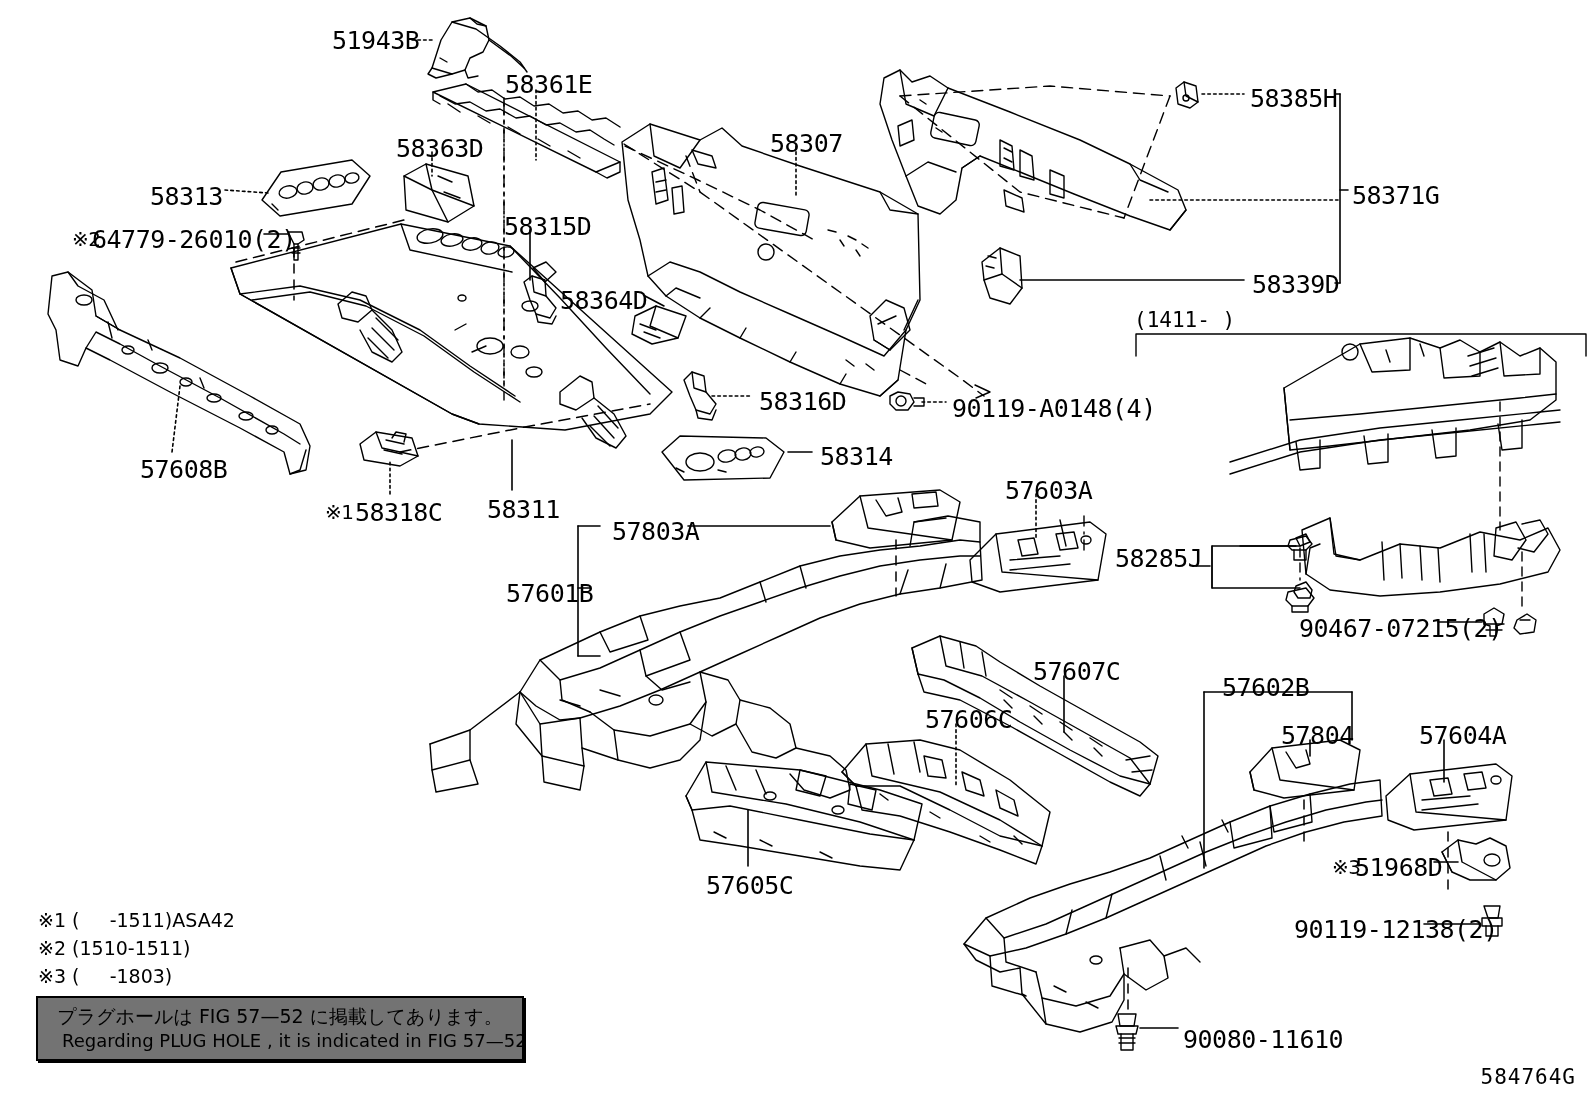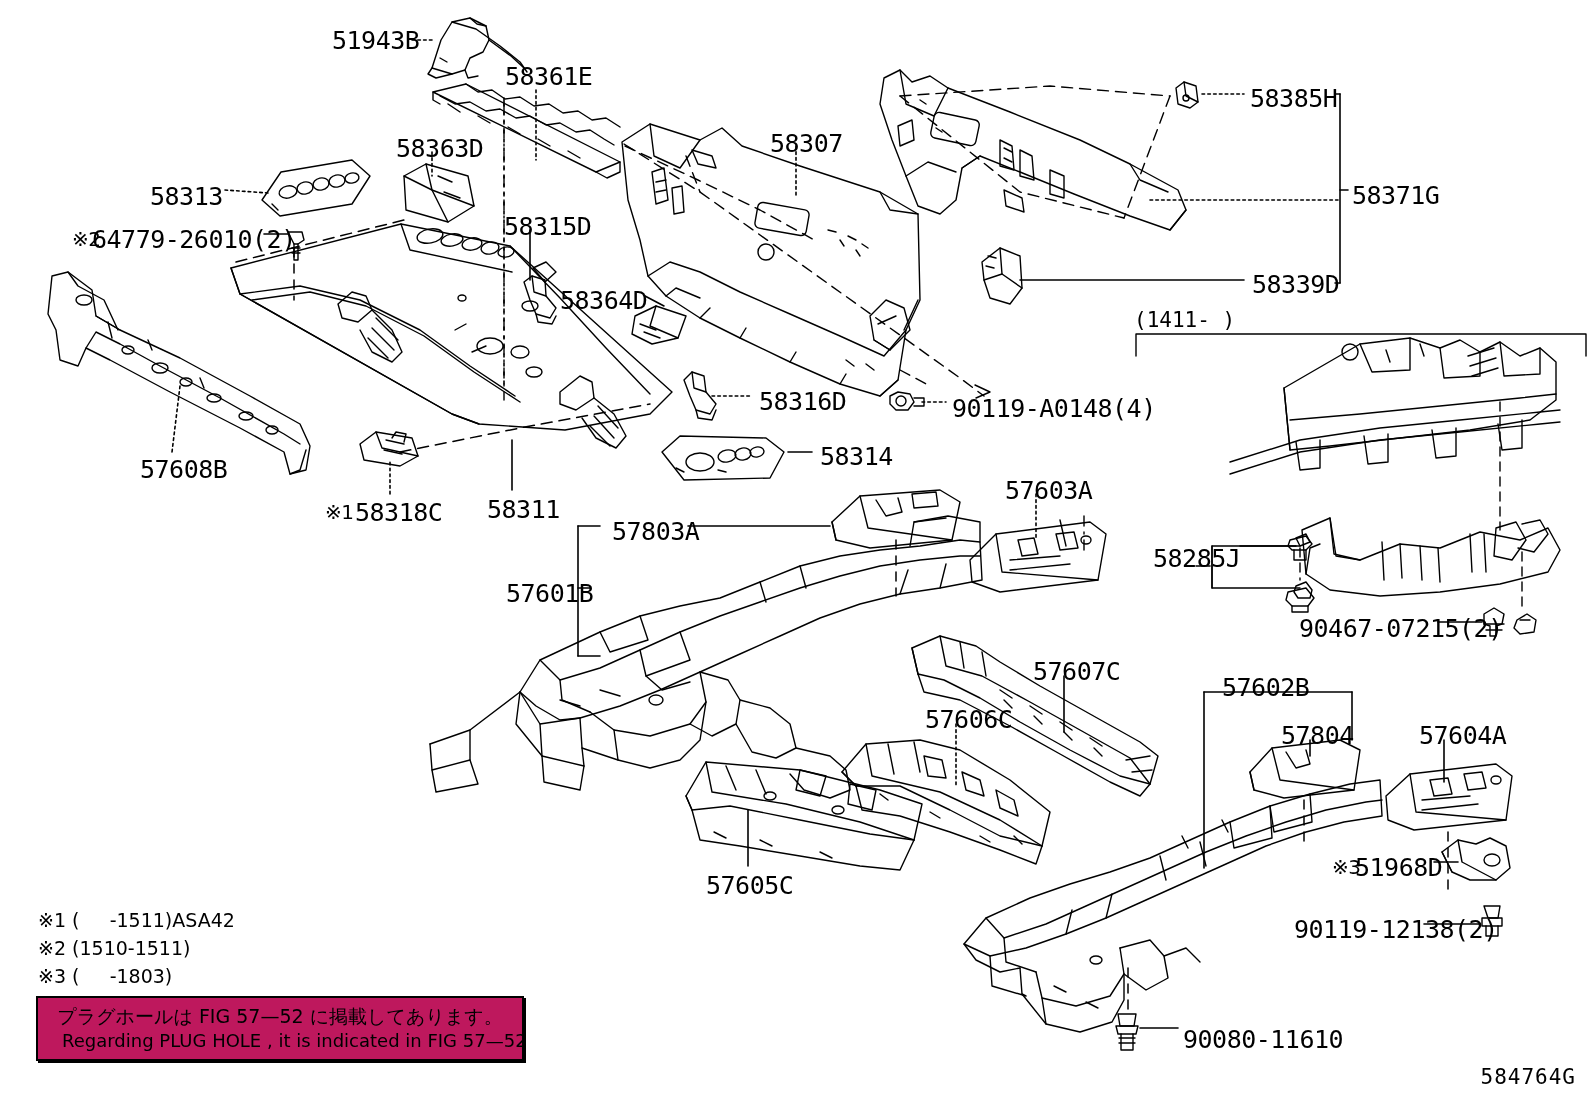--- a/index.html
+++ b/index.html
@@ -6,21 +6,21 @@
   body{width:1592px;height:1099px;position:relative;overflow:hidden;
        font-family:"Liberation Sans","DejaVu Sans",sans-serif;color:#000;}
   #stage{position:absolute;left:0;top:0;width:1592px;height:1099px;}
   svg.art{position:absolute;left:0;top:0;width:1592px;height:1099px;overflow:visible;}
   .lbl{position:absolute;white-space:nowrap;font-family:"DejaVu Sans Mono","Liberation Mono",monospace;
        font-size:25px;letter-spacing:-0.5px;font-weight:400;color:#000;line-height:1;}
   .mark{font-family:"DejaVu Sans","Liberation Sans",sans-serif;font-size:20px;}
   .note{position:absolute;font-family:"DejaVu Sans","Liberation Sans",sans-serif;
         font-size:19px;line-height:1.55;white-space:pre;}
   #notebox{position:absolute;border:2px solid #000;box-shadow:2px 2px 0 #000;
-           padding:6px 16px 8px 16px;text-align:center;background:#be185d;}
+           padding:6px 16px 8px 16px;text-align:center;background:#737373;}
   #notebox div{font-family:"DejaVu Sans","Liberation Sans",sans-serif;white-space:nowrap;}
   .nb1{font-size:19px;}
   .nb2{font-size:18px;margin-left:8px;}
   .nb3{font-size:21px;font-weight:bold;letter-spacing:0.5px;}
   #figid{position:absolute;right:16px;bottom:10px;font-family:"DejaVu Sans Mono","Liberation Mono",monospace;
          font-size:21px;letter-spacing:1px;}
   .dr-label{position:absolute;font-family:"DejaVu Sans Mono","Liberation Mono",monospace;font-size:21px;text-align:center;}
 </style>
 </head>
 <body>
@@ -509,35 +509,35 @@
 
   <g stroke-width="1.5" stroke-dasharray="11,7">
     <path d="M236,262 L404,220"></path>
     <path d="M400,452 L520,428 L650,404"></path>
   </g>
 
   </g>
 </svg>
 
 <div class="lbl" style="left:332px;top:28px">51943B</div>
-<div class="lbl" style="left:505px;top:64px">58361E</div>
+<div class="lbl" style="left:505px;top:72px">58361E</div>
 <div class="lbl" style="left:396px;top:136px">58363D</div>
 <div class="lbl" style="left:150px;top:184px">58313</div>
 <div class="lbl" style="left:504px;top:214px">58315D</div>
 <div class="lbl" style="left:560px;top:288px">58364D</div>
 <div class="lbl" style="left:770px;top:131px">58307</div>
 <div class="lbl" style="left:1250px;top:86px">58385H</div>
 <div class="lbl" style="left:1352px;top:183px">58371G</div>
 <div class="lbl" style="left:1252px;top:272px">58339D</div>
 <div class="lbl" style="left:140px;top:457px">57608B</div>
 <div class="lbl" style="left:355px;top:500px">58318C</div>
 <div class="lbl" style="left:487px;top:497px">58311</div>
 <div class="lbl" style="left:759px;top:389px">58316D</div>
 <div class="lbl" style="left:820px;top:444px">58314</div>
-<div class="lbl" style="left:1153px;top:546px">58285J</div>
+<div class="lbl" style="left:1115px;top:546px">58285J</div>
 <div class="lbl" style="left:612px;top:519px">57803A</div>
 <div class="lbl" style="left:1005px;top:478px">57603A</div>
 <div class="lbl" style="left:506px;top:581px">57601B</div>
 <div class="lbl" style="left:1033px;top:659px">57607C</div>
 <div class="lbl" style="left:925px;top:707px">57606C</div>
 <div class="lbl" style="left:706px;top:873px">57605C</div>
 <div class="lbl" style="left:1222px;top:675px">57602B</div>
 <div class="lbl" style="left:1281px;top:723px">57804</div>
 <div class="lbl" style="left:1419px;top:723px">57604A</div>
 <div class="lbl" style="left:1355px;top:855px">51968D</div>

